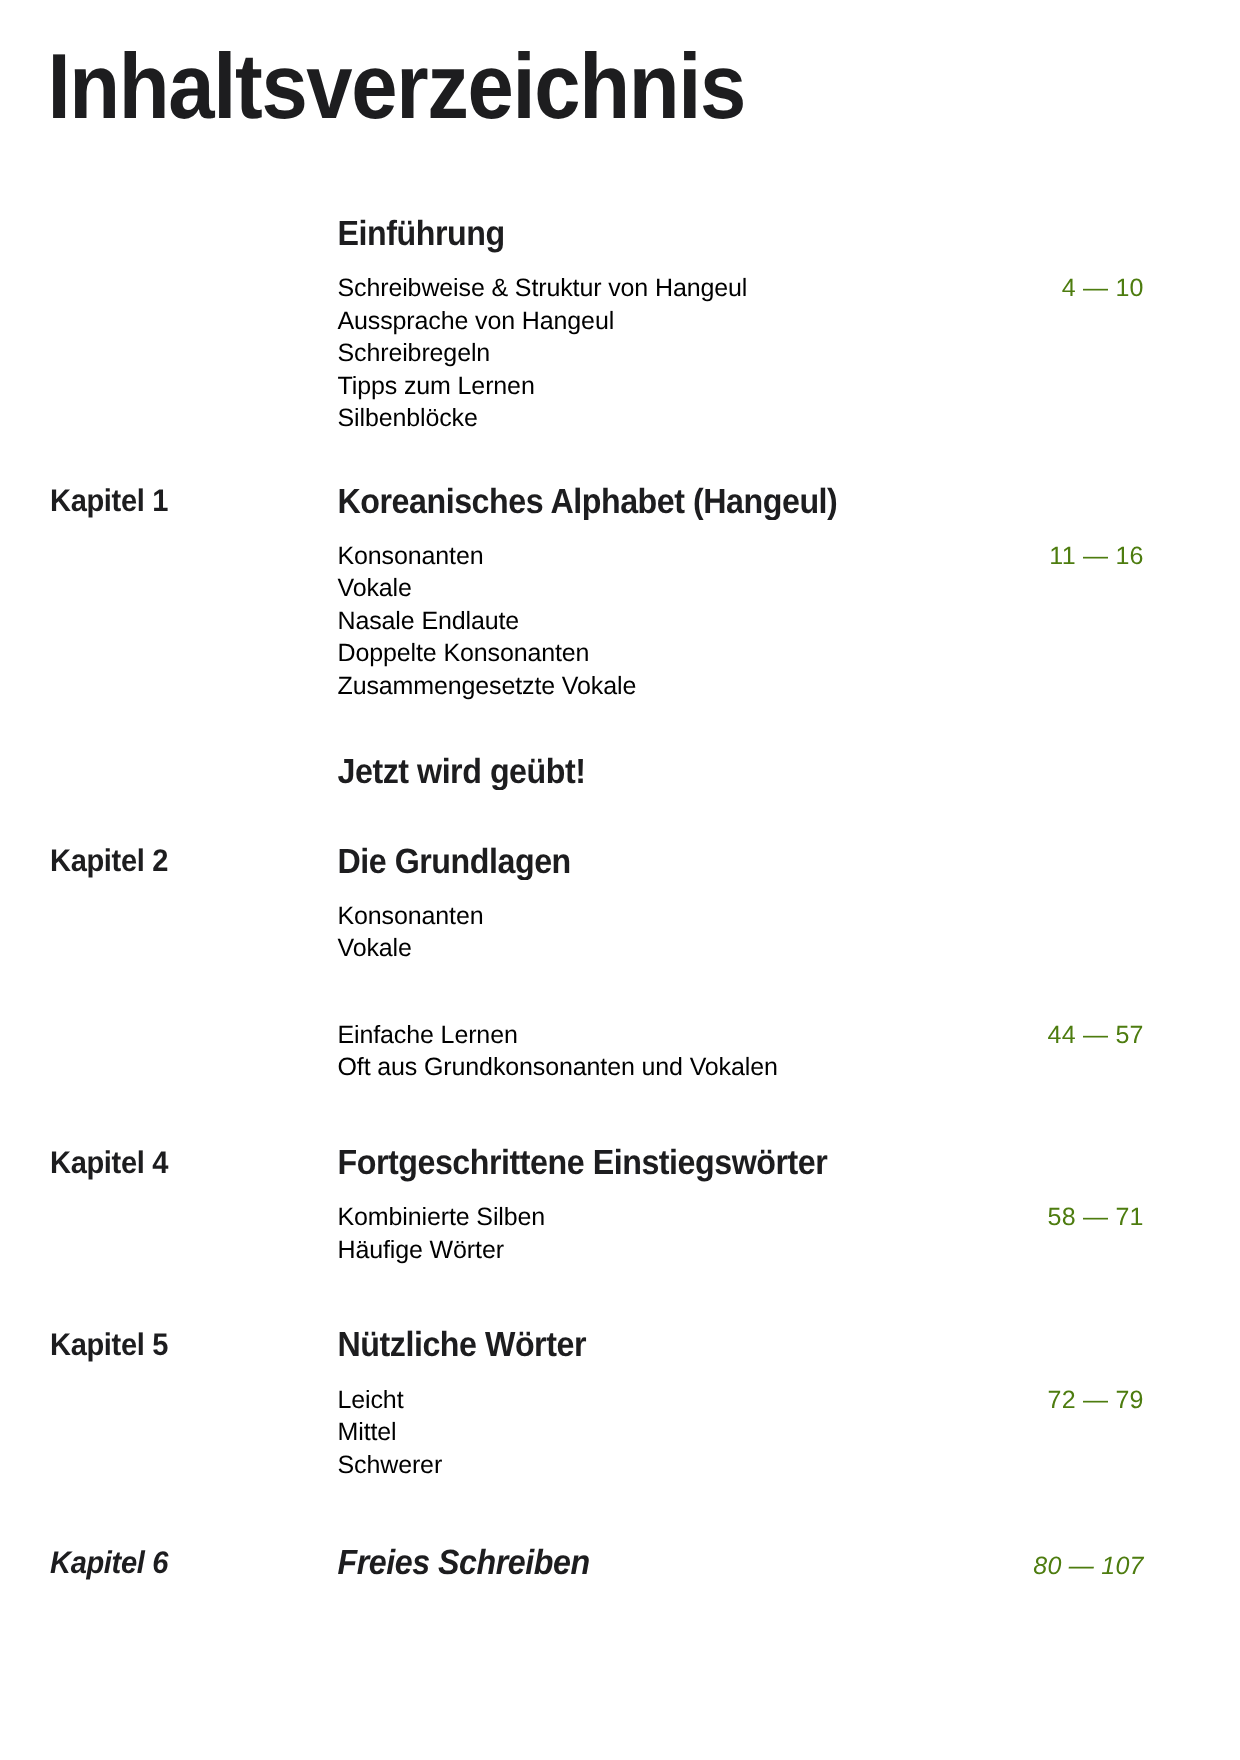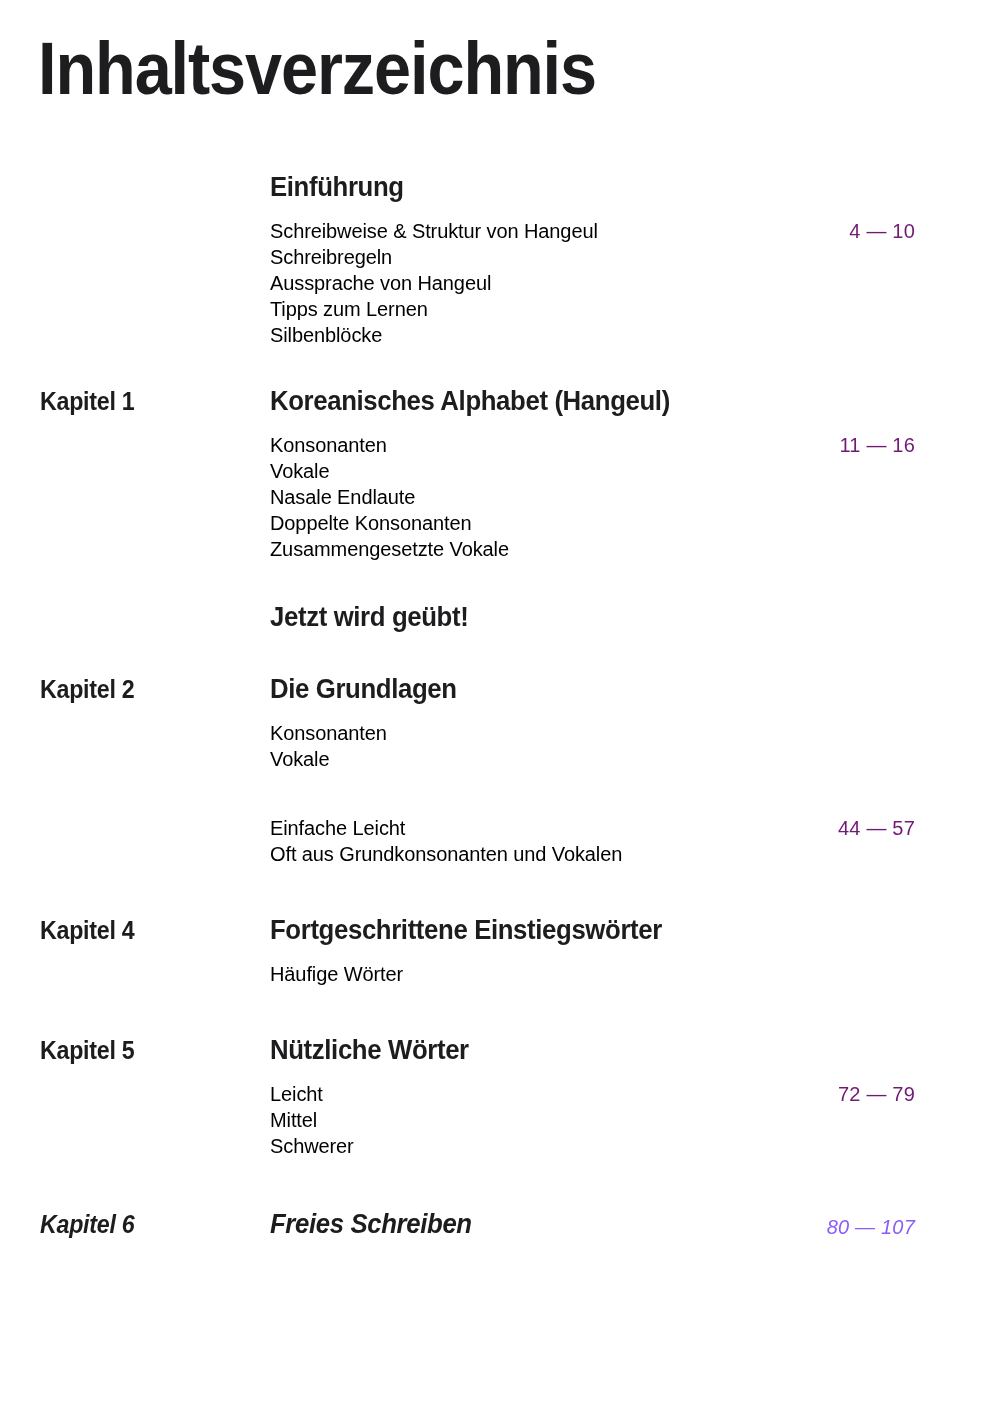--- a/index.html
+++ b/index.html
@@ -87,21 +87,21 @@
     color: #1d1d1f;
   }
 
   .head-pages {
     position: absolute;
     right: 77px;
     top: 6px;
     font-size: 20px;
     font-weight: 400;
     line-height: 28px;
-    color: #8b5cf6;
+    color: #4d7c0f;
     white-space: nowrap;
     letter-spacing: 0.2px;
   }
 
   .sec-items {
     position: relative;
     margin-top: 10px;
   }
 
   .toc-item {
@@ -123,21 +123,21 @@
 
   .item-pages {
     position: absolute;
     right: 77px;
     top: 0;
     font-size: 20px;
     font-weight: 400;
     line-height: 26px;
     letter-spacing: 0.2px;
     white-space: nowrap;
-    color: #701a75;
+    color: #4d7c0f;
   }
 
   
   .gap-intro   { margin-top: 0px;  }
   .gap-k1      { margin-top: 36px; }
   .gap-practice{ margin-top: 38px; }
   .gap-k2      { margin-top: 34px; }
   .gap-k3      { margin-top: 43px; }
   .gap-k4      { margin-top: 46px; }
   .gap-k5      { margin-top: 46px; }
@@ -156,24 +156,24 @@
       <div class="sec-head-row">
         <div class="chapter-label"></div>
         <div class="section-heading">Einführung</div>
       </div>
       <div class="sec-items">
         <div class="toc-item">
           <div class="item-label">Schreibweise &amp; Struktur von Hangeul</div>
           <div class="item-pages">4 — 10</div>
         </div>
         <div class="toc-item">
+          <div class="item-label">Aussprache von Hangeul</div>
+        </div>
+        <div class="toc-item">
           <div class="item-label">Schreibregeln</div>
-        </div>
-        <div class="toc-item">
-          <div class="item-label">Aussprache von Hangeul</div>
         </div>
         <div class="toc-item">
           <div class="item-label">Tipps zum Lernen</div>
         </div>
         <div class="toc-item">
           <div class="item-label">Silbenblöcke</div>
         </div>
       </div>
     </section>
 
@@ -220,35 +220,39 @@
         </div>
         <div class="toc-item">
           <div class="item-label">Vokale</div>
         </div>
       </div>
     </section>
 
     <section class="toc-section gap-k3">
       <div class="sec-items">
         <div class="toc-item">
-          <div class="item-label">Einfache Leicht</div>
+          <div class="item-label">Einfache Lernen</div>
           <div class="item-pages">44 — 57</div>
         </div>
         <div class="toc-item">
           <div class="item-label">Oft aus Grundkonsonanten und Vokalen</div>
         </div>
       </div>
     </section>
 
     <section class="toc-section gap-k4">
       <div class="sec-head-row">
         <div class="chapter-label">Kapitel 4</div>
         <div class="section-heading">Fortgeschrittene Einstiegswörter</div>
       </div>
       <div class="sec-items">
+        <div class="toc-item">
+          <div class="item-label">Kombinierte Silben</div>
+          <div class="item-pages">58 — 71</div>
+        </div>
         <div class="toc-item">
           <div class="item-label">Häufige Wörter</div>
         </div>
       </div>
     </section>
 
     <section class="toc-section gap-k5">
       <div class="sec-head-row">
         <div class="chapter-label">Kapitel 5</div>
         <div class="section-heading">Nützliche Wörter</div>

